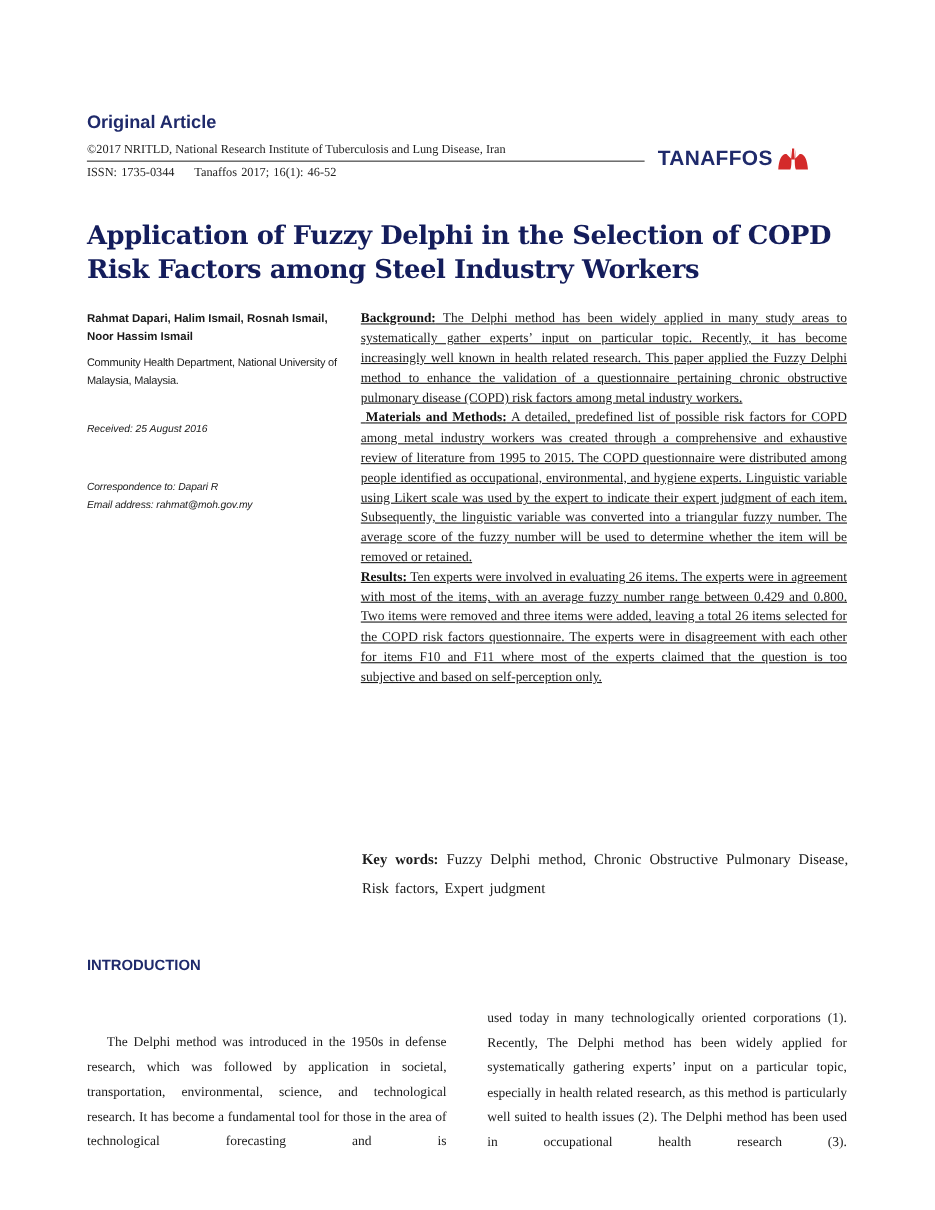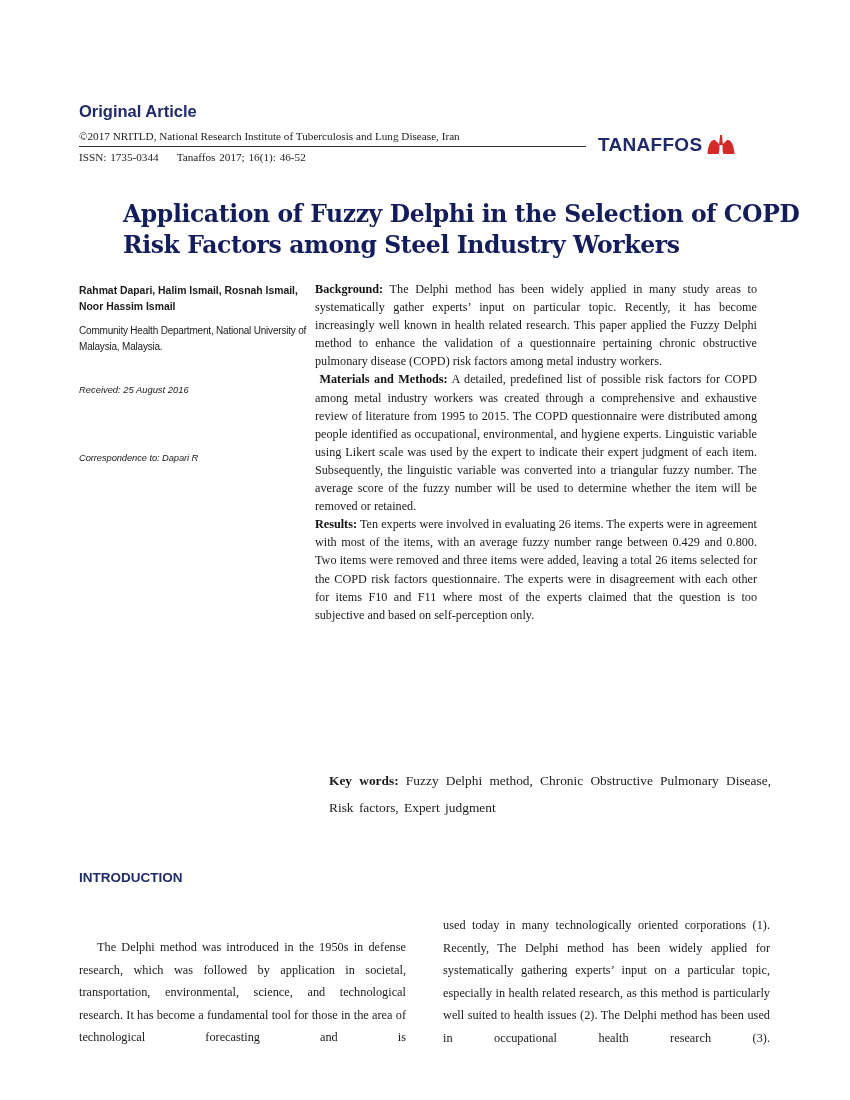--- a/index.html
+++ b/index.html
@@ -8,29 +8,29 @@
 
     .orig-article { left: 79px; top: 102px; font-family: "Liberation Sans", sans-serif; font-weight: bold; font-size: 16.5px; color: #1f2a6b; }
     .copyright { left: 79px; top: 130px; font-family: "Liberation Serif", serif; font-size: 11.2px; color: #222; }
     .header-rule { left: 79px; top: 146px; width: 507px; height: 1px; background: #333; }
     .issn { left: 79px; top: 151px; font-family: "Liberation Serif", serif; font-size: 11.2px; color: #222; word-spacing: 1px; }
     .issn .gap { display: inline-block; width: 18px; }
     .journal-logo { left: 598px; top: 134px; display: flex; align-items: flex-start; }
     .journal-logo .name { font-family: "Liberation Sans", sans-serif; font-weight: bold; font-size: 19px; color: #1f2a6b; letter-spacing: 0.3px; }
     .journal-logo svg { margin-left: 4px; }
 
-    .title { left: 79px; top: 199px; width: 700px; font-family: "DejaVu Serif", serif; font-weight: bold; font-size: 23.5px; line-height: 31px; color: #141d5c; letter-spacing: -0.4px; margin-left: 44px; }
+    .title { left: 79px; top: 199px; width: 700px; font-family: "DejaVu Serif", serif; font-weight: bold; font-size: 23.5px; line-height: 31px; color: #141d5c; letter-spacing: -0.4px; }
 
     .side { left: 79px; width: 230px; font-family: "Liberation Sans", sans-serif; color: #1a1a1a; }
     .authors { top: 283px; font-weight: bold; font-size: 10.4px; line-height: 16px; }
     .affil { top: 323px; font-size: 10px; line-height: 16px; letter-spacing: -0.2px; }
     .dates { top: 382px; font-style: italic; font-size: 9.4px; line-height: 16.5px; }
-    .corr { top: 433px; font-style: italic; font-size: 9.4px; line-height: 17px; letter-spacing: -0.1px; margin-top: 16px; }
+    .corr { top: 433px; font-style: italic; font-size: 9.4px; line-height: 17px; letter-spacing: -0.1px; }
 
-    .abstract { left: 315px; top: 280px; width: 442px; font-family: "Liberation Serif", serif; font-size: 12.2px; line-height: 18.1px; text-align: justify; color: #1a1a1a; }
+    .abstract { left: 328px; top: 280px; width: 442px; font-family: "Liberation Serif", serif; font-size: 12.2px; line-height: 18.1px; text-align: justify; color: #1a1a1a; text-decoration: underline; }
     .abstract p { margin: 0; }
     .abstract b { color: #111; }
     .keywords { left: 329px; top: 767px; width: 442px; font-family: "Liberation Serif", serif; font-size: 13.4px; line-height: 27px; text-align: justify; color: #1a1a1a; word-spacing: 2px; }
 
     .intro-head { left: 79px; top: 870px; font-family: "Liberation Sans", sans-serif; font-weight: bold; font-size: 13.5px; color: #1f2a6b; }
     .col { top: 892px; width: 327px; font-family: "Liberation Serif", serif; font-size: 12.3px; line-height: 22.5px; text-align: justify; text-align-last: justify; color: #1a1a1a; margin-top: 44px; }
     .col-left { left: 79px; text-indent: 18px; }
     .col-right { left: 443px; top: 870px; }
   </style>
 </head>
@@ -53,20 +53,21 @@
 
 <div class="abs title">Application of Fuzzy Delphi in the Selection of COPD Risk Factors among Steel Industry Workers</div>
 
 <div class="abs side authors">Rahmat Dapari, Halim Ismail, Rosnah Ismail, Noor Hassim Ismail</div>
 <div class="abs side affil">Community Health Department, National University of Malaysia, Malaysia.</div>
 <div class="abs side dates">
   <div>Received: 25 August 2016</div>
 </div>
 <div class="abs side corr">
   <div>Correspondence to: Dapari R</div>
+  <div>Email address: rahmat@moh.gov.my</div>
 </div>
 
 <div class="abs abstract">
   <p><b>Background:</b><span> The Delphi method has been widely applied in many study areas to systematically gather experts’ input on particular topic. Recently, it has become increasingly well known in health related research. This paper applied the Fuzzy Delphi method to enhance the validation of a questionnaire pertaining chronic obstructive pulmonary disease (COPD) risk factors among metal industry workers.</span></p>
   <p>&nbsp;<b>Materials and Methods:</b><span> A detailed, predefined list of possible risk factors for COPD among metal industry workers was created through a comprehensive and exhaustive review of literature from 1995 to 2015. The COPD questionnaire were distributed among people identified as occupational, environmental, and hygiene experts. Linguistic variable using Likert scale was used by the expert to indicate their expert judgment of each item. Subsequently, the linguistic variable was converted into a triangular fuzzy number. The average score of the fuzzy number will be used to determine whether the item will be removed or retained.</span></p>
   <p><b>Results:</b><span> Ten experts were involved in evaluating 26 items. The experts were in agreement with most of the items, with an average fuzzy number range between 0.429 and 0.800. Two items were removed and three items were added, leaving a total 26 items selected for the COPD risk factors questionnaire. The experts were in disagreement with each other for items F10 and F11 where most of the experts claimed that the question is too subjective and based on self-perception only.</span></p>
 </div>
 
 <div class="abs keywords"><b>Key words:</b><span> Fuzzy Delphi method, Chronic Obstructive Pulmonary Disease, Risk factors, Expert judgment</span></div>
 

